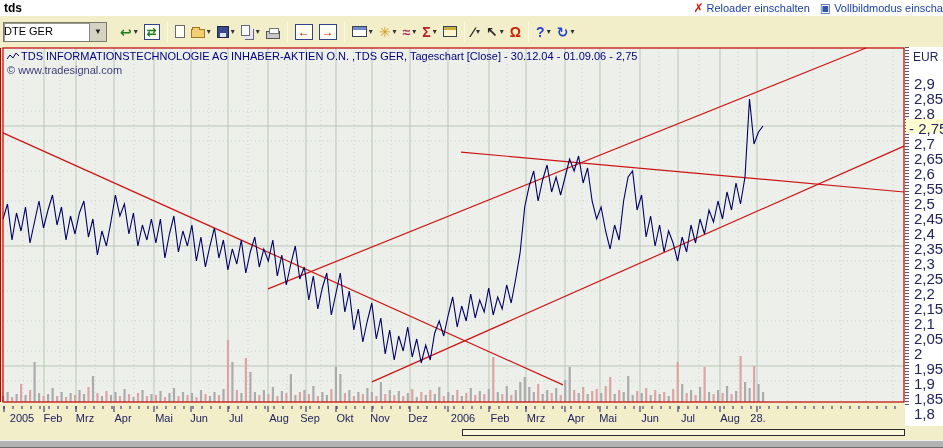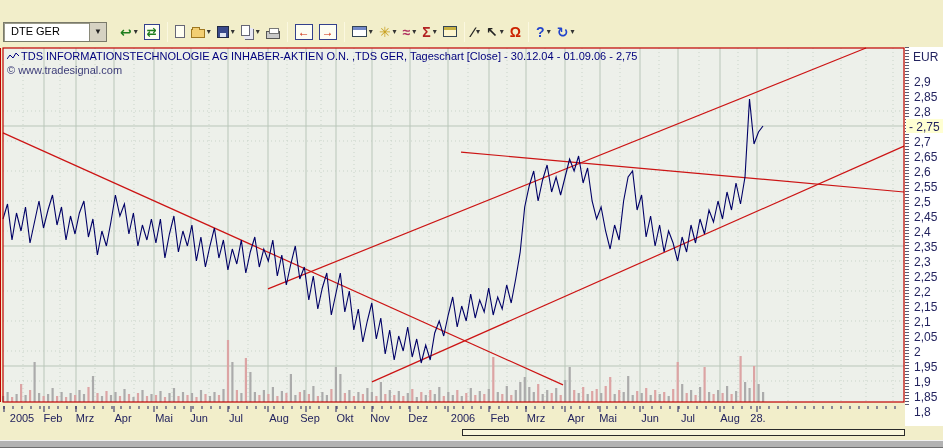--- a/index.html
+++ b/index.html
@@ -13,21 +13,21 @@
   .top-links { position:absolute; right:0; top:1px; display:flex; gap:10px; white-space:nowrap; }
   .top-link { display:flex; align-items:center; gap:3px; color:#1a3fa6; cursor:pointer; }
   .icon-x { color:#cc1100; font-weight:bold; font-size:12px; }
   .icon-fullscr { color:#3355aa; font-size:12px; }
 
   
   .toolbar { position:absolute; left:0; top:16px; width:943px; height:31px; background:#f2eeca;
              display:flex; align-items:center; padding-left:3px; }
   .combo { display:flex; width:104px; height:20px; border:1px solid #7a7a6a; background:#fff;
            box-shadow:inset 1px 1px 0 #9a9a8a; margin-right:10px; }
-  .combo-value { flex:1; padding:2px 7px; color:#000; font-size:11px; overflow:hidden; }
+  .combo-value { flex:1; padding:2px 0; color:#000; font-size:11px; overflow:hidden; }
   .combo-btn { width:17px; background:#d6d2c2; border-left:1px solid #8a8a7a; text-align:center;
                font-size:8px; line-height:18px; color:#222; cursor:pointer; }
   .tb-sep { width:1px; height:20px; background:#b8b49a; border-right:1px solid #fbf8e0; margin:0 4px; }
   .tb-btn { display:flex; align-items:center; height:22px; padding:0 3px; cursor:pointer; }
   .tb-glyph { font-size:14px; font-weight:bold; line-height:20px; }
   .tb-arrow { font-size:8px; color:#333; margin-left:2px; }
   .boxed { border:1px solid #33408c; background:#fdfdf2; padding:0 2px; font-size:12px; line-height:14px; }
 
   
   .i-page { width:10px; height:13px; background:#fffef2; border:1px solid #667; }
@@ -48,37 +48,50 @@
   .chart-svg { position:absolute; left:0; top:47px; }
   .chart-title { position:absolute; left:7px; top:50px; color:#00007d; white-space:nowrap;
                  display:flex; align-items:center; gap:1px; }
   .watermark { position:absolute; left:7px; top:64px; color:#3c3c78;text-align:right; }
 
   
   .y-axis { position:absolute; left:905px; top:47px; width:54px; height:379px; background:#ffffff; }
   .y-axis-ticks { position:absolute; left:0; top:0; width:4px; height:358px;
      background:repeating-linear-gradient(to bottom,#5a5a72 0,#5a5a72 1px,transparent 1px,transparent 3px); }
   .eur-label { position:absolute; left:8px; top:3px; color:#23235f; font-size:12px; }
-  .y-lab { position:absolute; left:9px; color:#23235f; font-size:12px; white-space:nowrap; }
+  .y-lab { position:absolute; left:9px; color:#23235f; font-size:15px; white-space:nowrap; }
   .y-marker { position:absolute; left:1px; width:37px; height:14px; background:#ffffd2; }
 
   
   .x-axis { position:absolute; left:0; top:404px; width:905px; height:22px; background:#f2eeca; }
   .x-lab { position:absolute; top:8px; color:#23235f; white-space:nowrap; transform:translateX(-50%); }
 
   
   .scroll-strip { position:absolute; left:0; top:426px; width:943px; height:14px; background:#f2eeca; }
   .scroll-thumb { position:absolute; left:462px; top:3px; width:443px; height:7px; background:#faf7dc; border:1px solid #2a2a2a; cursor:pointer; }
   .bottom-strip { position:absolute; left:0; top:440px; width:943px; height:8px; background:#b2b2b2;
                   border-top:1px solid #f2f2f2; border-bottom:1px solid #6e6e6e; }
 </style>
 </head>
 <body>
 <div id="app">
 
+  <div class="top-strip">
+    <span class="app-title">tds</span>
+    <div class="top-links">
+        <span class="top-link">
+          <span class="icon-x">✗</span>
+          <span>Reloader einschalten</span>
+        </span>
+        <span class="top-link">
+          <span class="icon-fullscr">▣</span>
+          <span>Vollbildmodus einscha</span>
+        </span>
+      </div>
+  </div>
 
   <div class="toolbar">
     <div class="combo">
       <span class="combo-value">DTE GER</span>
       <span class="combo-btn">▼</span>
     </div>
     <span id="tb-buttons" style="display:flex;align-items:center;">
         <span class="tb-btn">
           <span class="tb-glyph" style="color: rgb(30, 125, 30);">↩</span>
           <span class="tb-arrow">▾</span>

